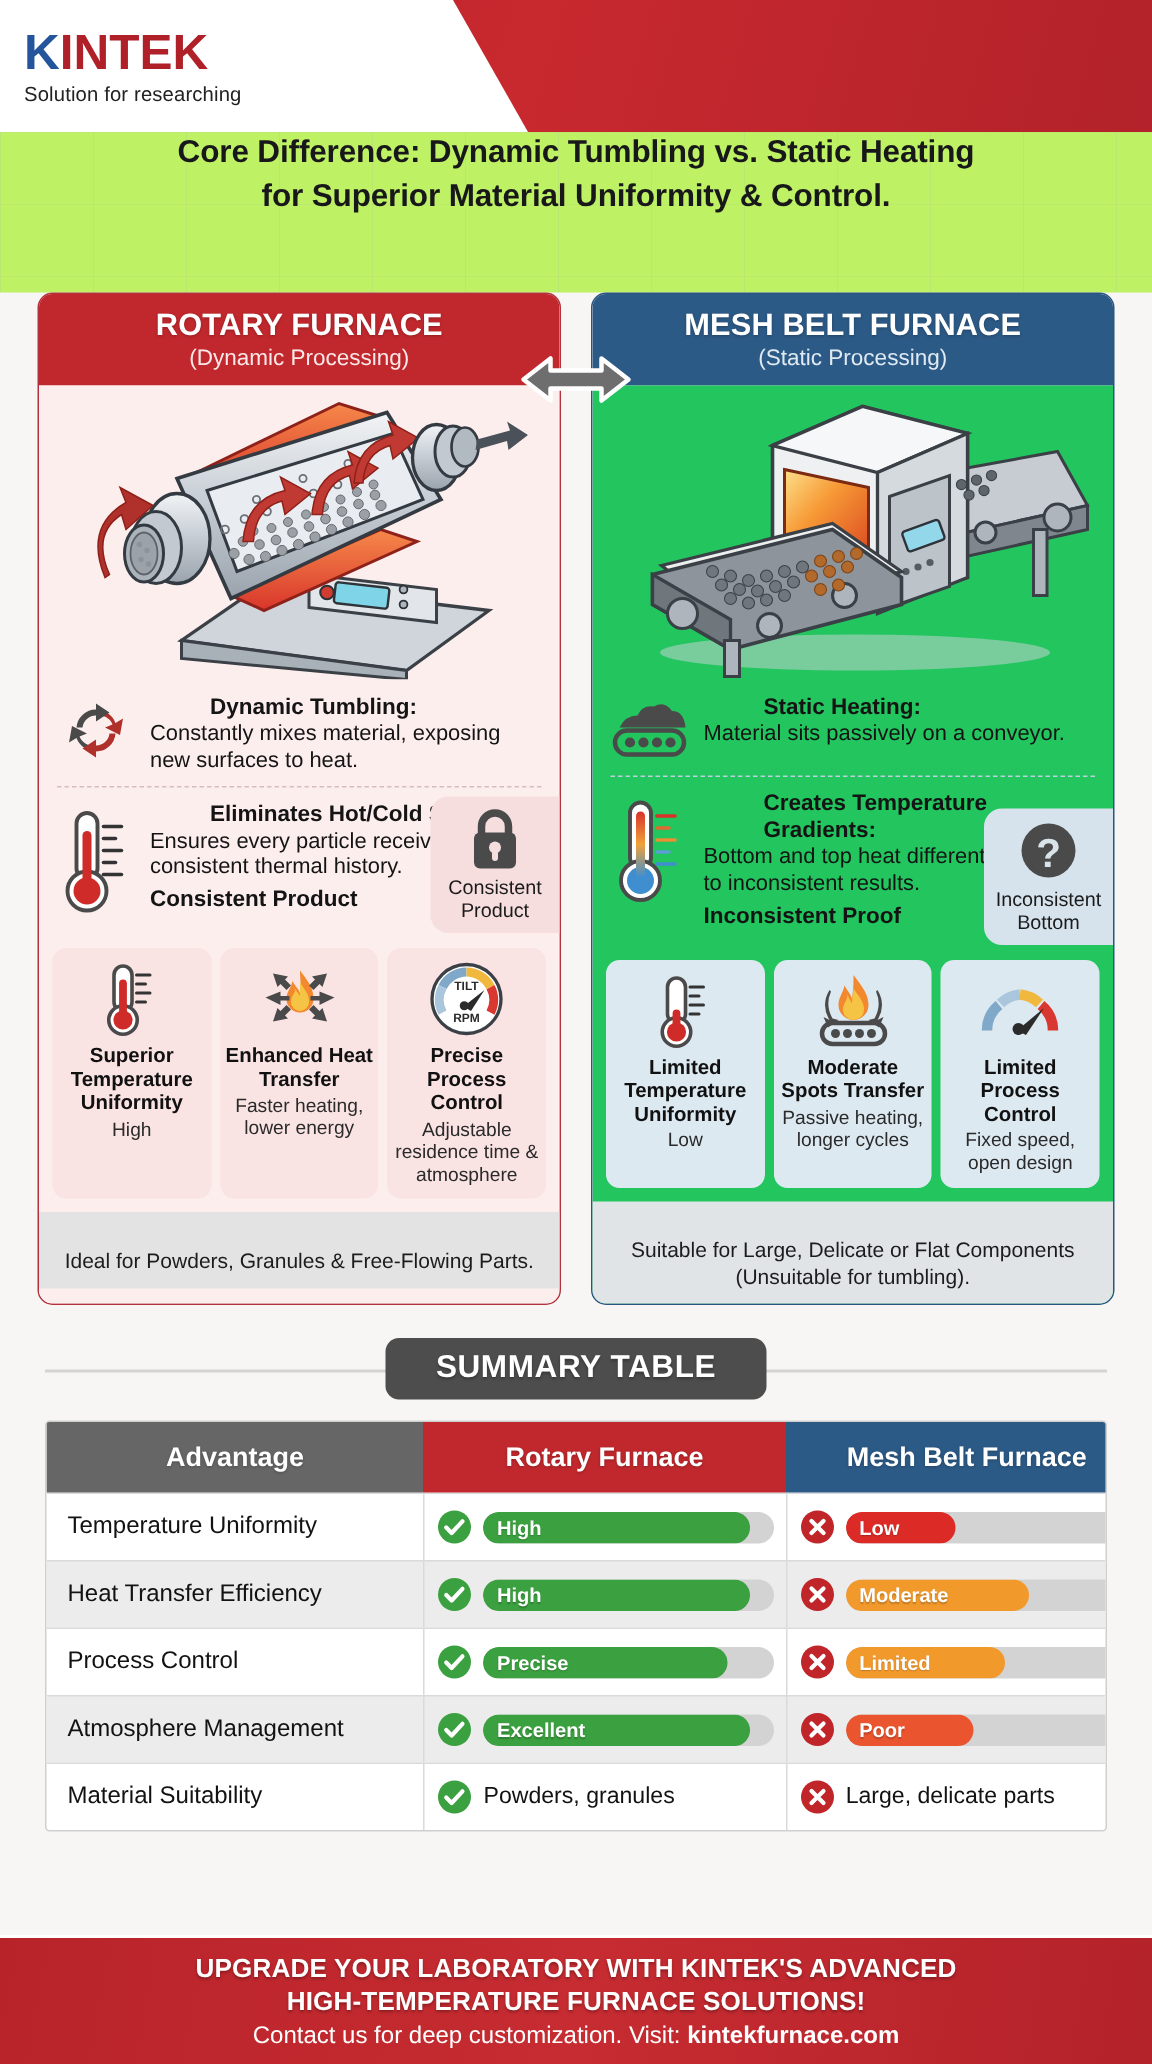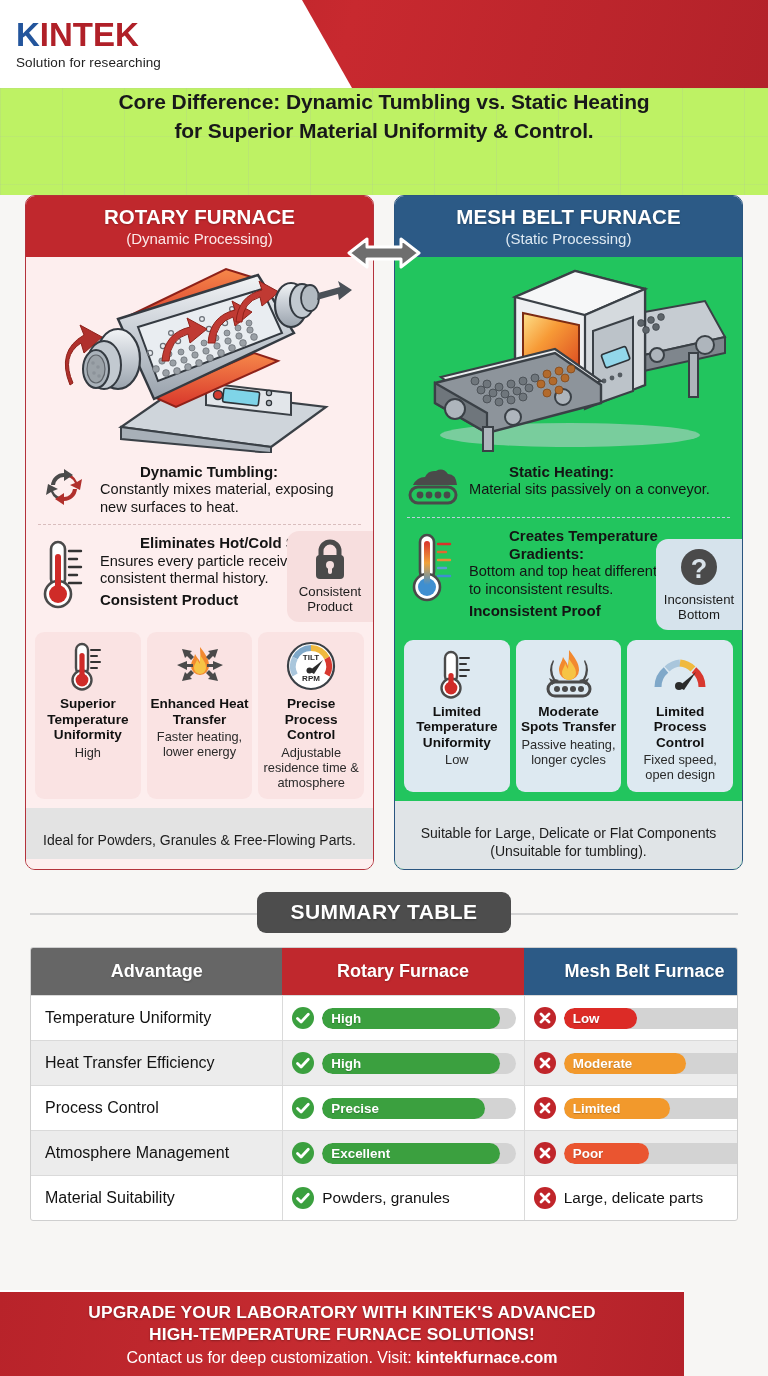--- a/index.html
+++ b/index.html
@@ -195,21 +195,21 @@
   }
   .bar .fill span {
     color: #fff; font-size: 13.4px; font-weight: bold;
     padding-left: 9px; white-space: nowrap;
     text-shadow: 0 1px 1px rgba(0,0,0,.22);
   }
   .plaintxt { font-size: 15.4px; color: #121212; }
 
   
   .footer {
-    position: absolute; left: 0; bottom: 0; width: 684px; height: 86px;
+    position: absolute; left: 0; bottom: 0; width: 768px; height: 86px;
     background: linear-gradient(100deg,#b8232a 0%,#c62c31 50%,#b4222a 100%);
     color: #fff; text-align: center;
     display: flex; flex-direction: column; align-items: center; justify-content: center;
     border-top: 2px solid #fff;
   }
   .footer .l1 { font-size: 17.4px; font-weight: bold; line-height: 1.27; letter-spacing: .1px; text-shadow: 0 1px 2px rgba(0,0,0,.3);}
   .footer .l2 { font-size: 16px; margin-top: 4px; }
   .footer .l2 b { font-weight: bold; }
 </style>
 </head>

